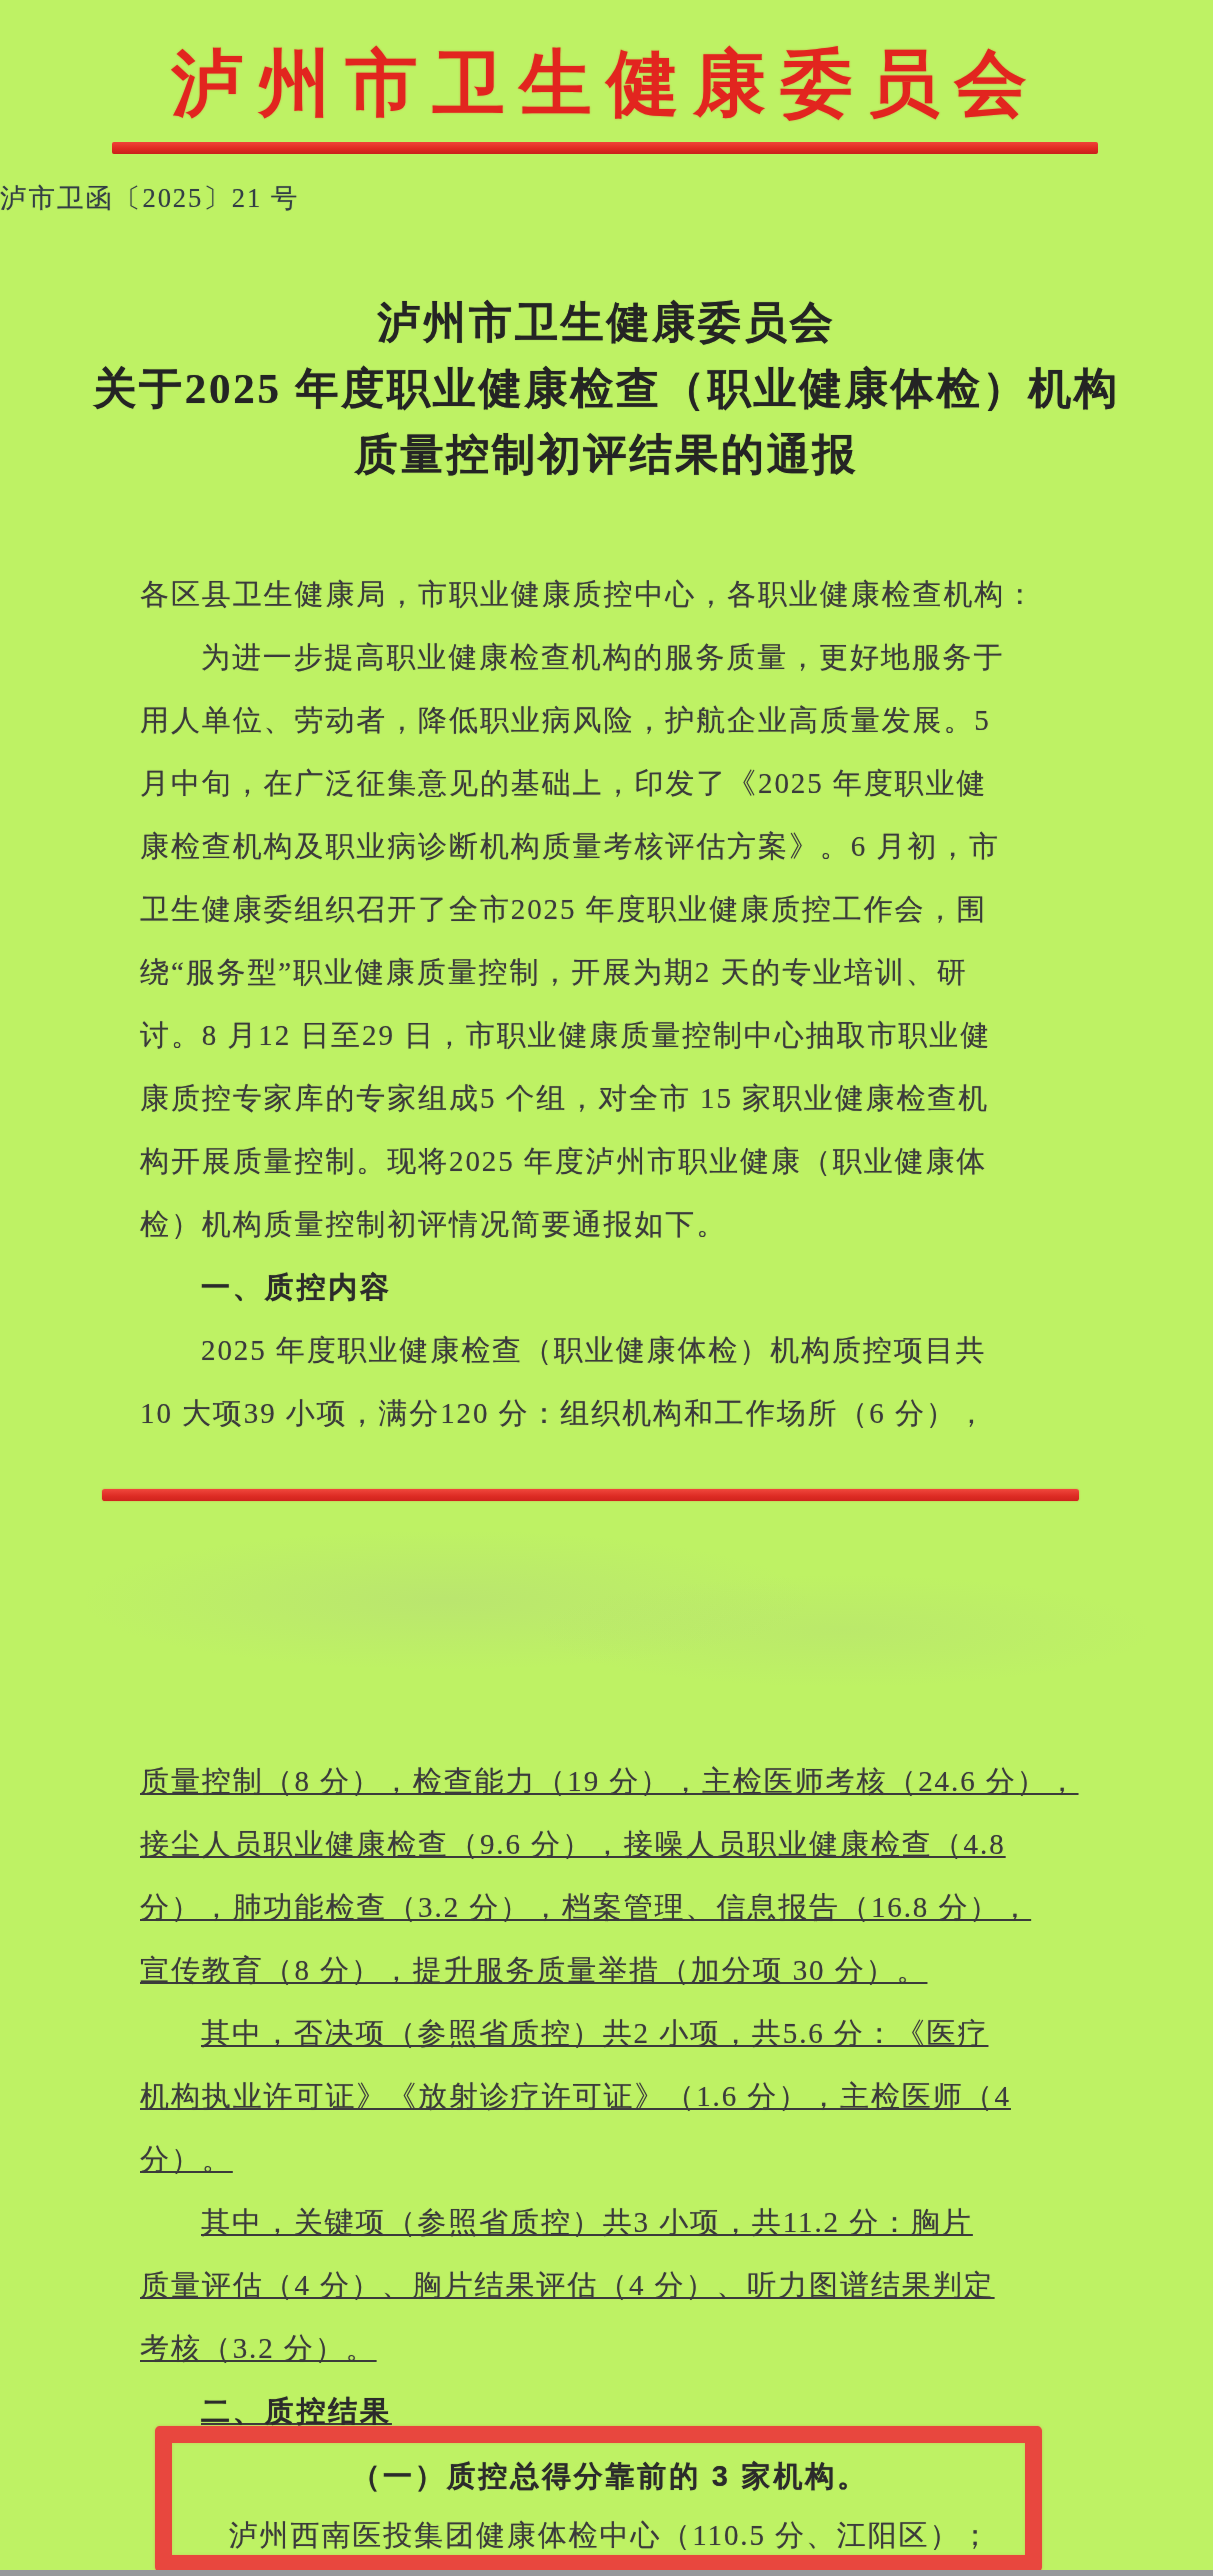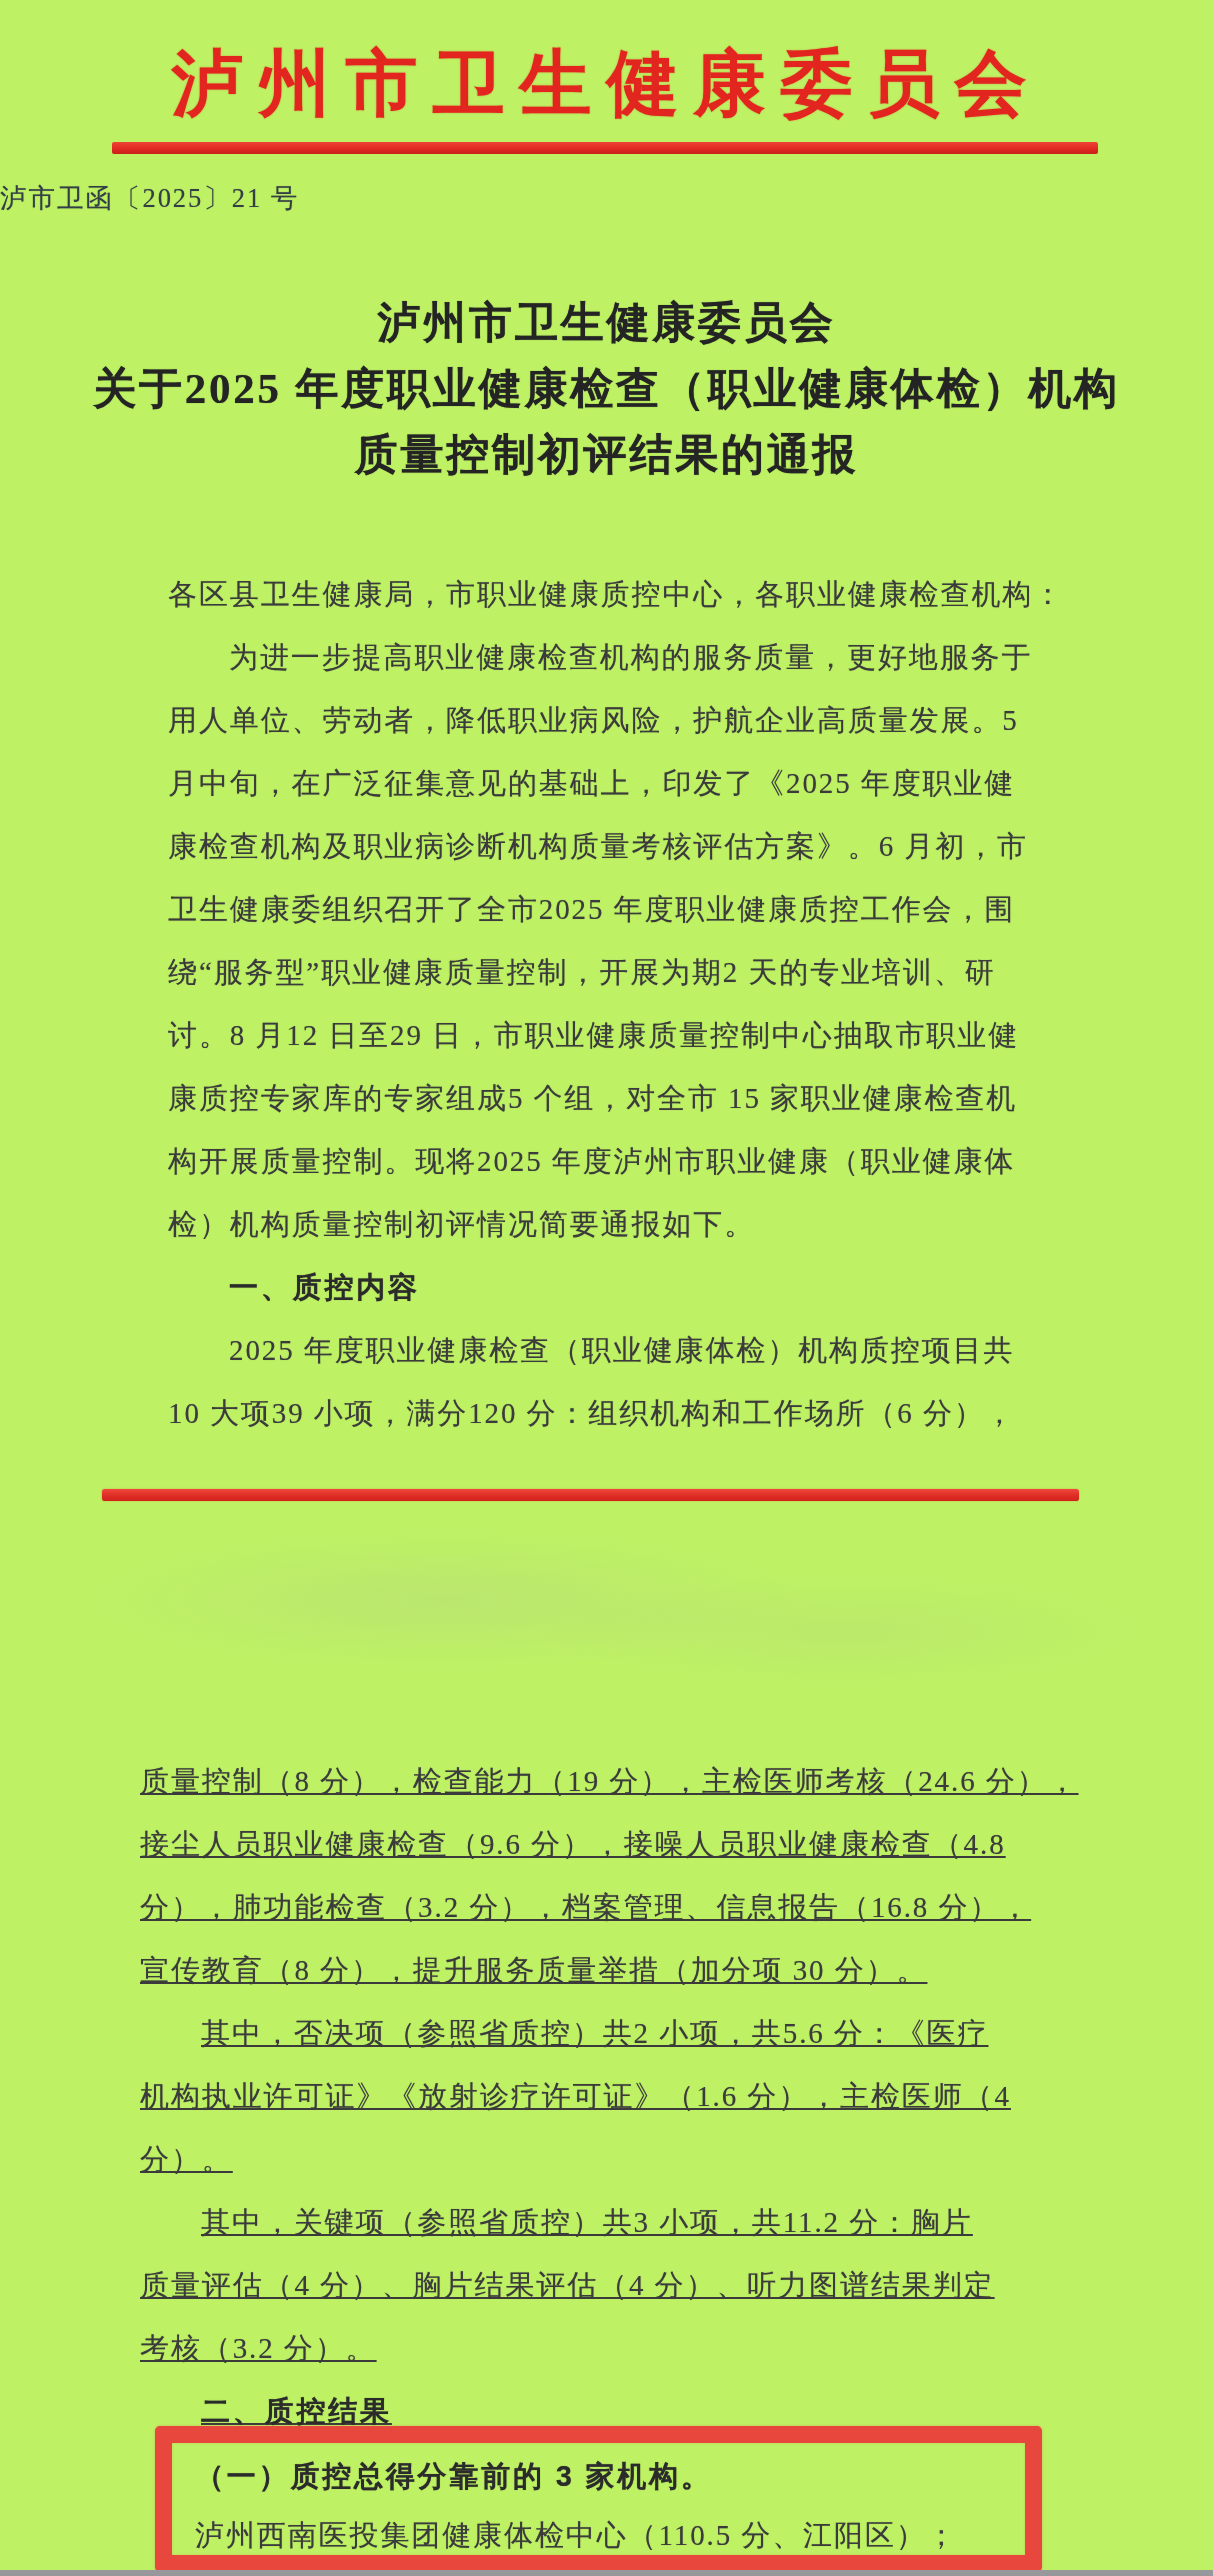--- a/index.html
+++ b/index.html
@@ -29,21 +29,21 @@
   }
   .title-block .doc-line {
     height:66px; line-height:66px; font-size:43px; font-weight:bold;
     letter-spacing:2.8px; white-space:nowrap; padding-left:0 !important;
     text-shadow:0 0 0.9px rgba(30,30,30,.65);
   }
   .body-block {
     position:absolute; left:140px; width:958px; color:#3b3b3b;
     font-size:29px; letter-spacing:1.9px;
   }
-  #page1-body { top:563px;margin-left:28px; }
+  #page1-body { top:563px; }
   #page2-body { top:1750px;text-decoration:underline; }
   .doc-line { height:63px; line-height:63px; white-space:nowrap;
     text-shadow:0 0 0.9px rgba(70,70,70,.5); }
   .doc-line.indent { padding-left:61px; }
   .doc-line.bold {
     font-weight:bold; color:#2b2b2b; letter-spacing:2.8px;
     font-family:"Liberation Sans","DejaVu Sans",sans-serif;
     text-shadow:0 0 0.9px rgba(40,40,40,.6);
   }
   .redline-sep {
@@ -56,21 +56,21 @@
   .smudge.s1 { left:76px; top:1529px; width:740px; height:142px;
     background:radial-gradient(ellipse at center, rgba(165,165,165,.16), rgba(165,165,165,0) 70%); }
   .smudge.s2 { left:531px; top:1574px; width:626px; height:114px;
     background:radial-gradient(ellipse at center, rgba(160,160,160,.11), rgba(160,160,160,0) 70%); }
   .highlight-box {
     position:absolute; left:155px; top:2426px; width:887px; height:146px;
     border:17px solid #e8473e; border-radius:4.7px;
     box-shadow:0 0 2.8px rgba(232,71,62,.35), inset 0 0 2.8px rgba(232,71,62,.25);
   }
   .box-lines {
-    padding:3.8px 0 0 23px; font-size:29px; color:#3b3b3b; letter-spacing:1.9px;
+    padding:3.8px 0 0 23px; font-size:29px; color:#3b3b3b; letter-spacing:1.9px;text-align:center;
   }
   .box-lines .doc-line { height:59px; line-height:59px; }
   .bottom-strip {
     position:absolute; left:0; right:0; top:2570px; height:5.7px; background:#96989b;
   }
 </style>
 </head>
 <body>
 
 <div class="screen">

